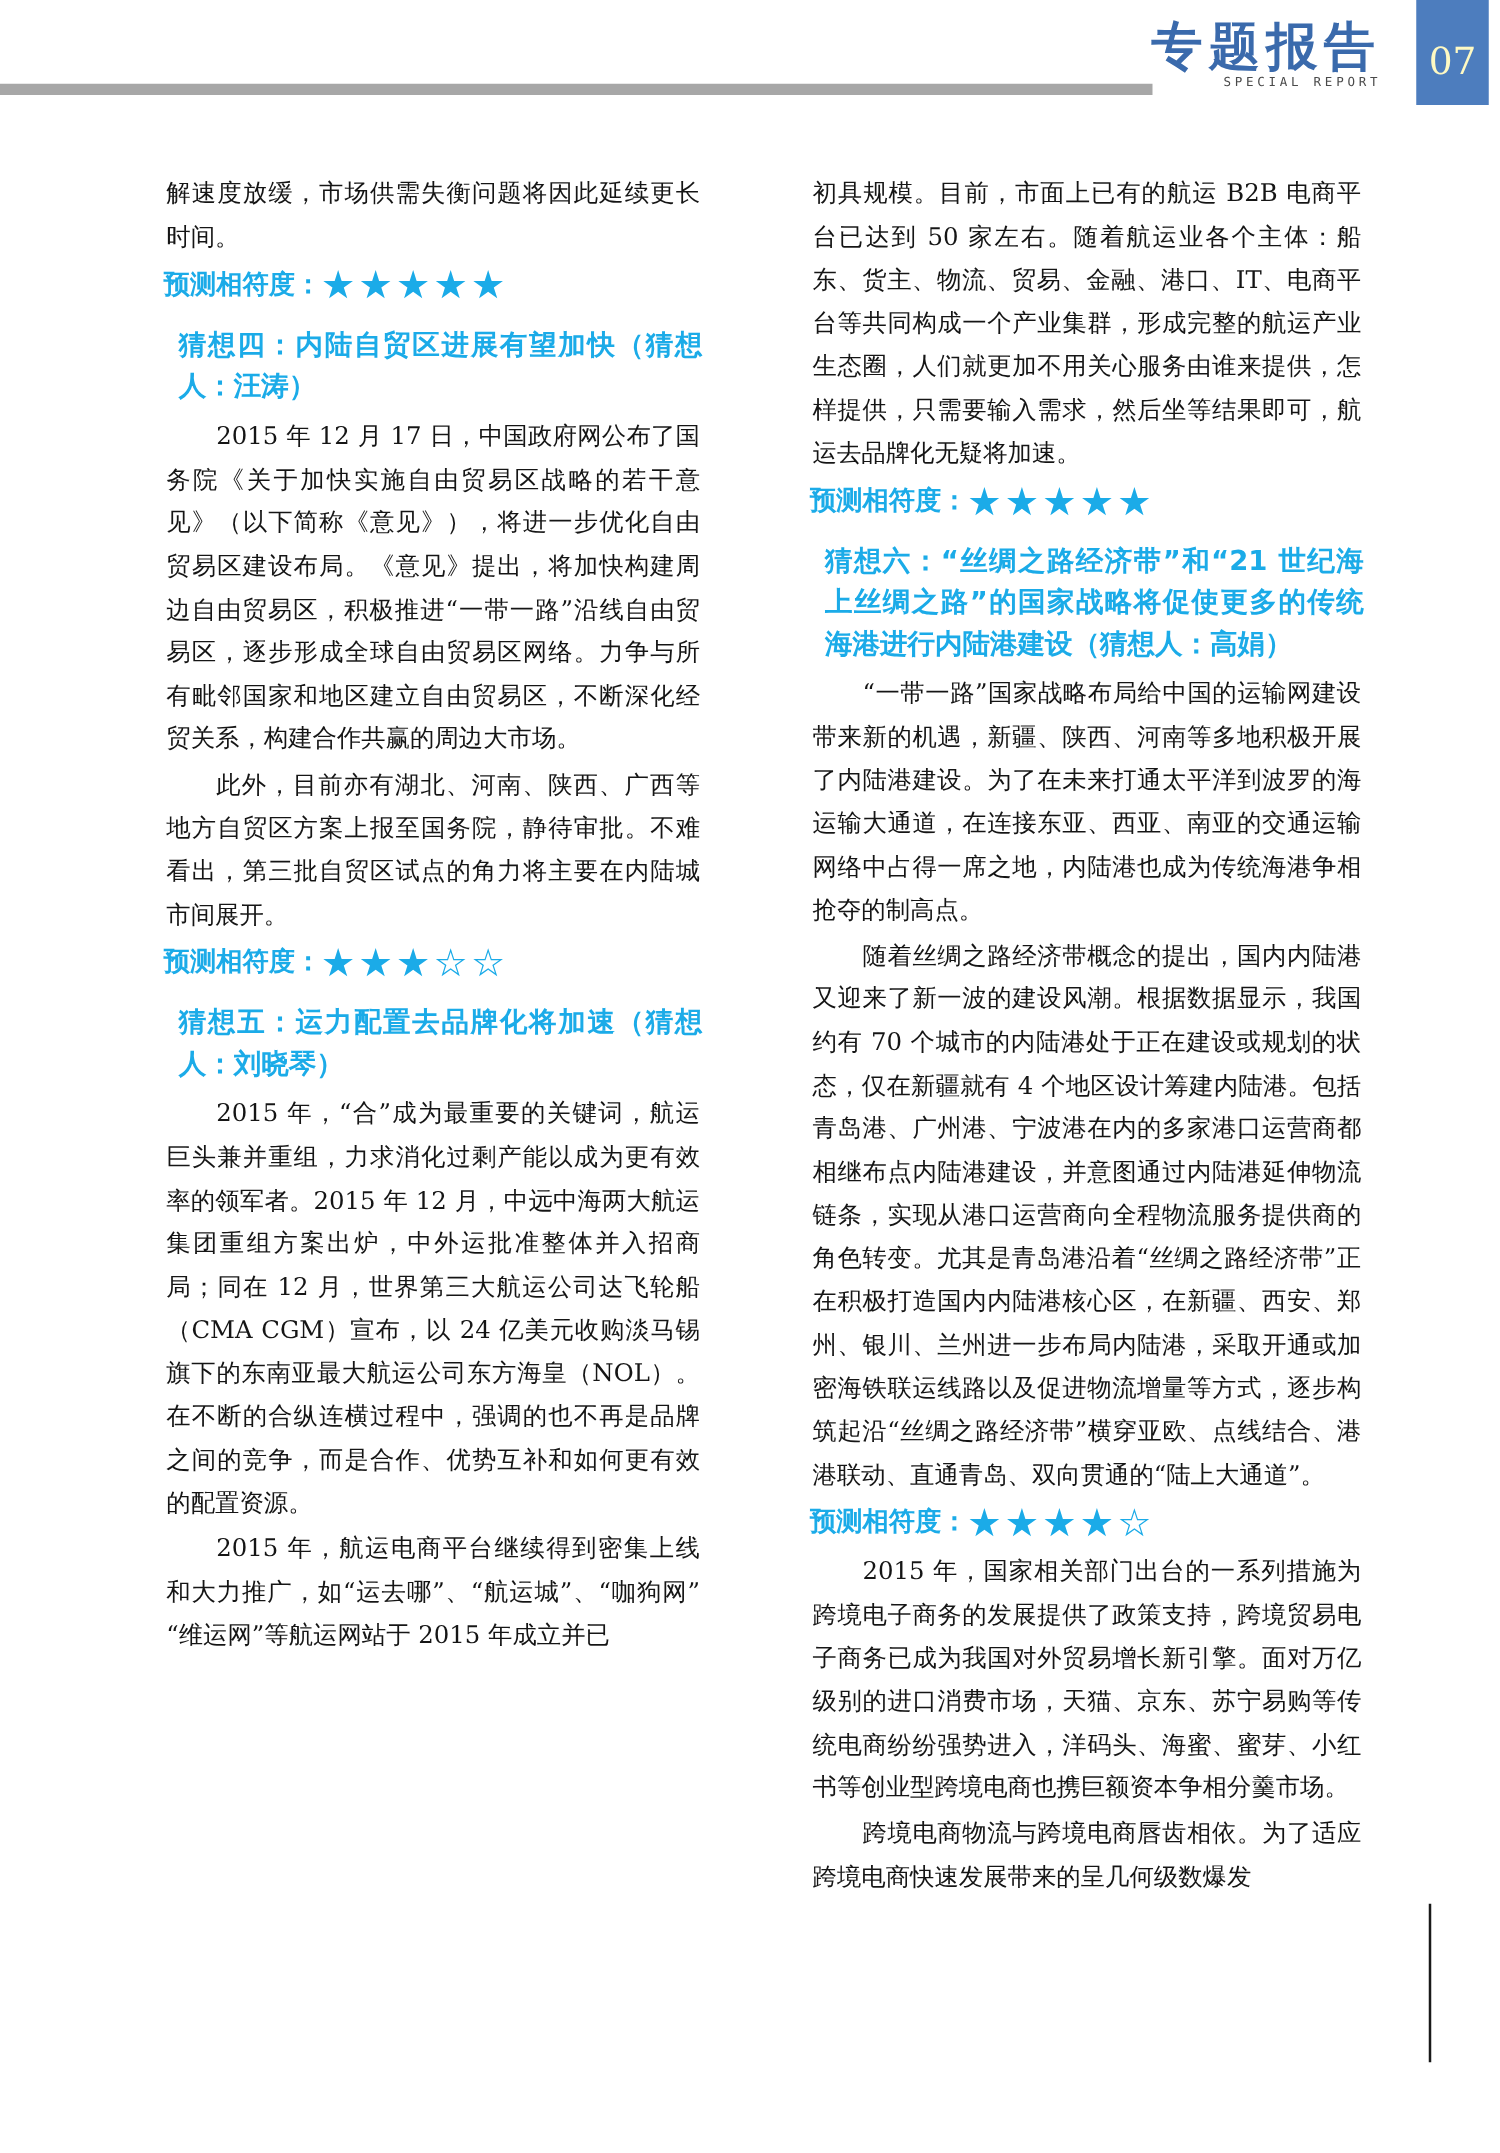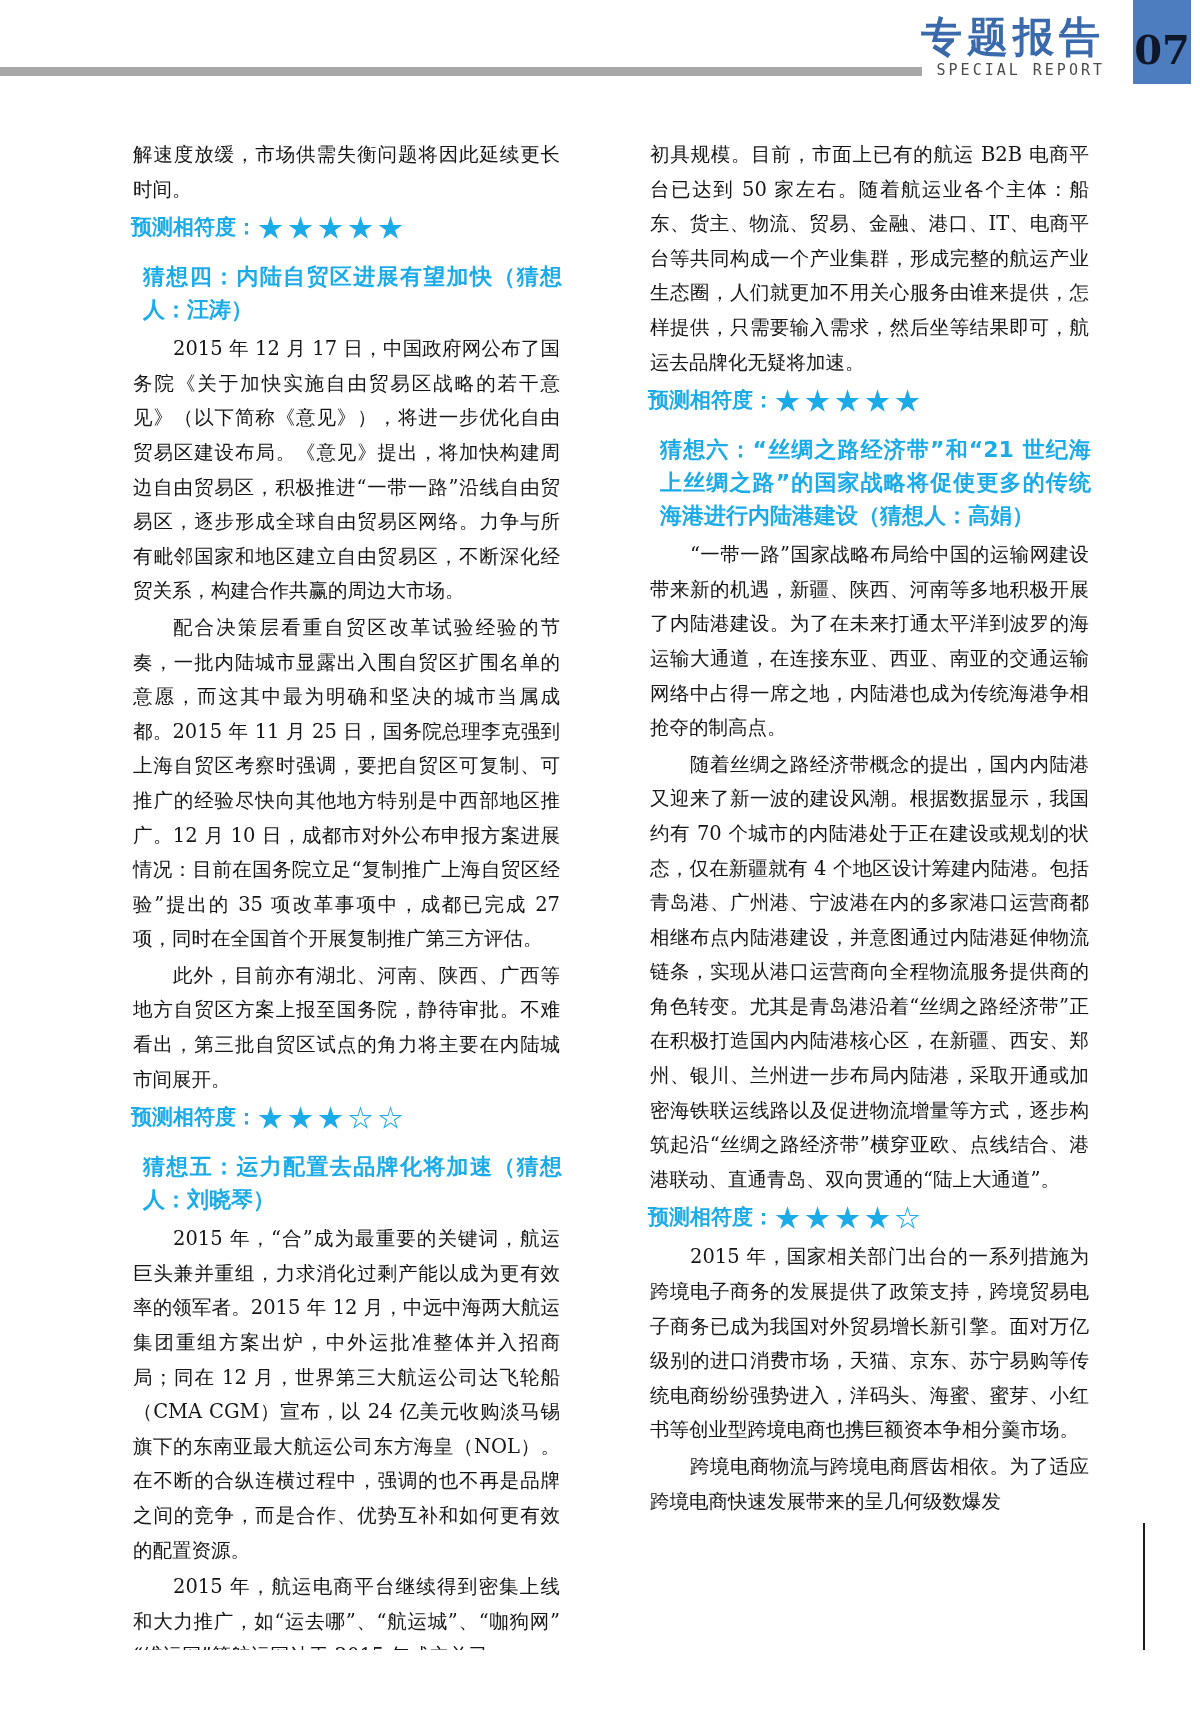--- a/index.html
+++ b/index.html
@@ -27,39 +27,39 @@
     font-weight: bold;
     font-size: 41px;
     letter-spacing: 5px;
     color: #3a6aac;
     white-space: nowrap;
   }
   .header-subtitle {
     position: absolute;
     top: 61px; right: 95px;
     font-family: "DejaVu Sans Mono", "Liberation Mono", monospace;
-    font-size: 15px;
+    font-size: 10px;
     letter-spacing: 3px;
     color: #4a4a4a;
     white-space: nowrap;
   }
   .page-box {
     position: absolute;
     left: 1133px; top: 0;
     width: 58px; height: 84px;
     background: #4d7dbe;
     display: flex;
     align-items: center;
     justify-content: center;
   }
   .page-box-number {
     font-family: "DejaVu Serif", "Liberation Serif", serif;
-    font-weight: bold;
-    font-size: 40px;
-    color: #0f172a;
+    font-weight: normal;
+    font-size: 30px;
+    color: #fef9c3;
     padding-top: 14px;
   }
 
   
   .col {
     position: absolute;
     top: 136px;
     text-align: justify;
   }
   .col-left  { left: 131px; width: 431px; }
@@ -136,21 +136,20 @@
 
   <div class="page-box">
     <span class="page-box-number">07</span>
   </div>
 
   <div class="col col-left" id="col-left">
       <p class="body-para">解速度放缓，市场供需失衡问题将因此延续更长时间。</p>
       <div class="rating"><span class="rating-label">预测相符度：</span><span class="rating-stars">★★★★★</span></div>
       <h3 class="guess-heading">猜想四：内陆自贸区进展有望加快（猜想人：汪涛）</h3>
       <p class="body-para indent">2015 年 12 月 17 日，中国政府网公布了国务院《关于加快实施自由贸易区战略的若干意见》（以下简称《意见》），将进一步优化自由贸易区建设布局。《意见》提出，将加快构建周边自由贸易区，积极推进“一带一路”沿线自由贸易区，逐步形成全球自由贸易区网络。力争与所有毗邻国家和地区建立自由贸易区，不断深化经贸关系，构建合作共赢的周边大市场。</p>
-      <p class="body-para indent">配合决策层看重自贸区改革试验经验的节奏，一批内陆城市显露出入围自贸区扩围名单的意愿，而这其中最为明确和坚决的城市当属成都。2015 年 11 月 25 日，国务院总理李克强到上海自贸区考察时强调，要把自贸区可复制、可推广的经验尽快向其他地方特别是中西部地区推广。12 月 10 日，成都市对外公布申报方案进展情况：目前在国务院立足“复制推广上海自贸区经验”提出的 35 项改革事项中，成都已完成 27 项，同时在全国首个开展复制推广第三方评估。</p>
       <p class="body-para indent">此外，目前亦有湖北、河南、陕西、广西等地方自贸区方案上报至国务院，静待审批。不难看出，第三批自贸区试点的角力将主要在内陆城市间展开。</p>
       <div class="rating"><span class="rating-label">预测相符度：</span><span class="rating-stars">★★★☆☆</span></div>
       <h3 class="guess-heading">猜想五：运力配置去品牌化将加速（猜想人：刘晓琴）</h3>
       <p class="body-para indent">2015 年，“合”成为最重要的关键词，航运巨头兼并重组，力求消化过剩产能以成为更有效率的领军者。2015 年 12 月，中远中海两大航运集团重组方案出炉，中外运批准整体并入招商局；同在 12 月，世界第三大航运公司达飞轮船（CMA CGM）宣布，以 24 亿美元收购淡马锡旗下的东南亚最大航运公司东方海皇（NOL）。在不断的合纵连横过程中，强调的也不再是品牌之间的竞争，而是合作、优势互补和如何更有效的配置资源。</p>
       <p class="body-para indent">2015 年，航运电商平台继续得到密集上线和大力推广，如“运去哪”、“航运城”、“咖狗网”“维运网”等航运网站于 2015 年成立并已</p>
     </div>
   <div class="col col-right" id="col-right">
       <p class="body-para">初具规模。目前，市面上已有的航运 B2B 电商平台已达到 50 家左右。随着航运业各个主体：船东、货主、物流、贸易、金融、港口、IT、电商平台等共同构成一个产业集群，形成完整的航运产业生态圈，人们就更加不用关心服务由谁来提供，怎样提供，只需要输入需求，然后坐等结果即可，航运去品牌化无疑将加速。</p>
       <div class="rating"><span class="rating-label">预测相符度：</span><span class="rating-stars">★★★★★</span></div>
       <h3 class="guess-heading">猜想六：“丝绸之路经济带”和“21 世纪海上丝绸之路”的国家战略将促使更多的传统海港进行内陆港建设（猜想人：高娟）</h3>

